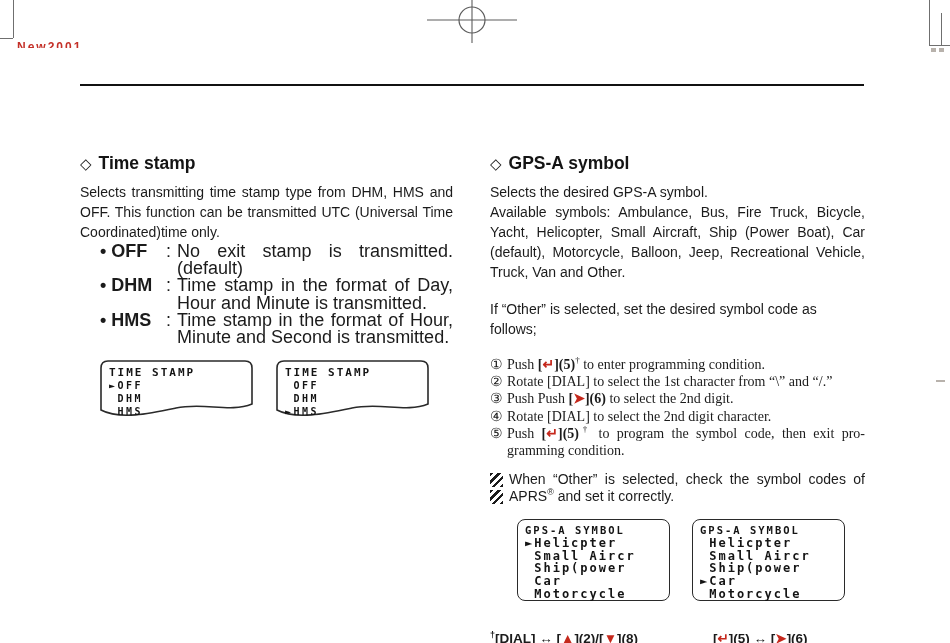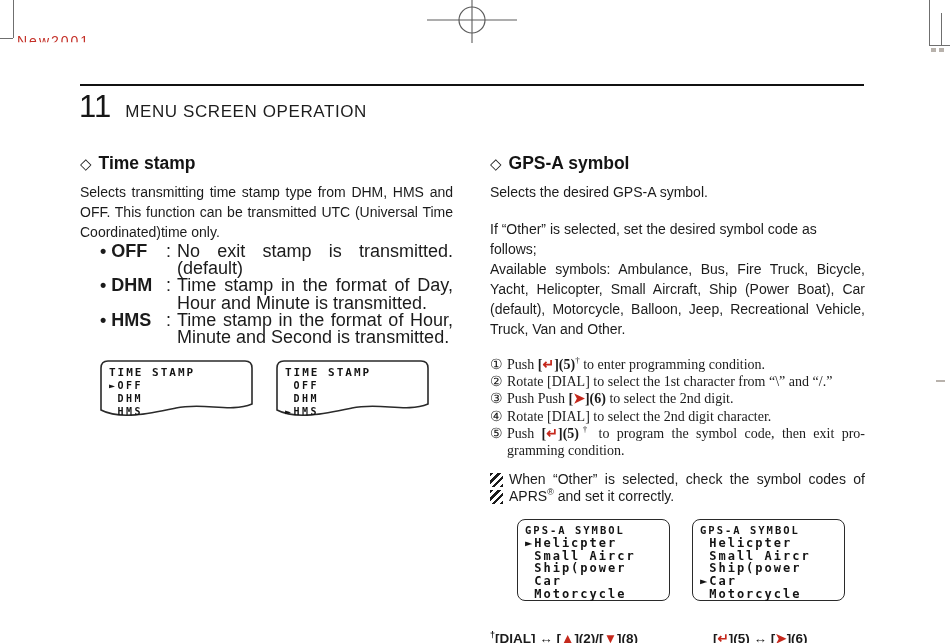--- a/index.html
+++ b/index.html
@@ -4,22 +4,22 @@
 <style>
   html,body { margin:0; padding:0; background:#ffffff; }
   .page {
     position:relative; width:950px; height:643px; overflow:hidden;
     background:#ffffff; color:#1b1b1b;
     font-family:"Liberation Sans", sans-serif;
   }
   
   .mark { position:absolute; background:#6f6f6f; }
   .print-name {
-    position:absolute; left:17px; top:33px; color:#c43028;
-    font-size:14px; font-weight:normal; letter-spacing:2px;
+    position:absolute; left:17px; top:40px; color:#c43028;
+    font-size:12px; font-weight:bold; letter-spacing:2px;
     clip-path: inset(15% 0 42% 0);
   }
   .reg-svg { position:absolute; left:427px; top:0; }
   .paper-chip { position:absolute; background:#b8b2ac; }
   
   .header-rule { position:absolute; left:80px; top:84px; width:784px; height:2px; background:#111; }
   .chapter { position:absolute; left:79px; top:90px; display:flex; align-items:baseline; }
   .chapter-num { font-size:31px; line-height:34px; font-weight:400; color:#161616; }
   .chapter-title { font-size:17px; margin-left:14px; letter-spacing:0.6px; color:#1d1d1d; }
   
@@ -85,24 +85,20 @@
   </svg>
 
   <div class="mark" style="left:929px;top:0;width:1.2px;height:46px;"></div>
   <div class="mark" style="left:941px;top:13px;width:1.2px;height:33px;"></div>
   <div class="mark" style="left:929px;top:45px;width:21px;height:1.2px;"></div>
   <div class="paper-chip" style="left:931px;top:48px;width:5px;height:4px;"></div>
   <div class="paper-chip" style="left:939px;top:48px;width:5px;height:4px;"></div>
   <div class="paper-chip" style="left:936px;top:380px;width:9px;height:1.6px;"></div>
 
   <div class="header-rule"></div>
-  <div class="chapter">
-    <span class="chapter-num">11</span>
-    <span class="chapter-title">MENU SCREEN OPERATION</span>
-  </div>
 
   <div class="col col-left">
     <div class="sec-head">
       <span class="diamond">◇</span>
       <span>Time stamp</span>
     </div>
     <p class="body">Selects transmitting time stamp type from DHM, HMS and OFF. This function can be transmitted UTC (Universal Time Coordinated)time only.</p>
 
     <div class="opts">
       <div class="opt">
@@ -149,22 +145,22 @@
       </div>
     </div>
   </div>
 
   <div class="col col-right">
     <div class="sec-head">
       <span class="diamond">◇</span>
       <span>GPS-A symbol</span>
     </div>
     <p class="body noj">Selects the desired GPS-A symbol.</p>
+    <p class="body">Available symbols: Ambulance, Bus, Fire Truck, Bicycle, Yacht, Helicopter, Small Aircraft, Ship (Power Boat), Car (default), Motorcycle, Balloon, Jeep, Recreational Vehicle, Truck, Van and Other.</p>
     <p class="body noj" style="margin-top:17px;">If “Other” is selected, set the desired symbol code as follows;</p>
-    <p class="body">Available symbols: Ambulance, Bus, Fire Truck, Bicycle, Yacht, Helicopter, Small Aircraft, Ship (Power Boat), Car (default), Motorcycle, Balloon, Jeep, Recreational Vehicle, Truck, Van and Other.</p>
 
     <div class="steps">
       <div class="step">
         <span class="step-num">①</span>
         <span class="step-body"><span>Push </span><span class="key"><span>[</span><span class="red">↵</span><span>](5)</span></span><sup class="dag">†</sup><span> to enter programming condition.</span></span>
       </div>
       <div class="step">
         <span class="step-num">②</span>
         <span class="step-body">Rotate [DIAL] to select the 1st character from “\” and “/.”</span>
       </div>

